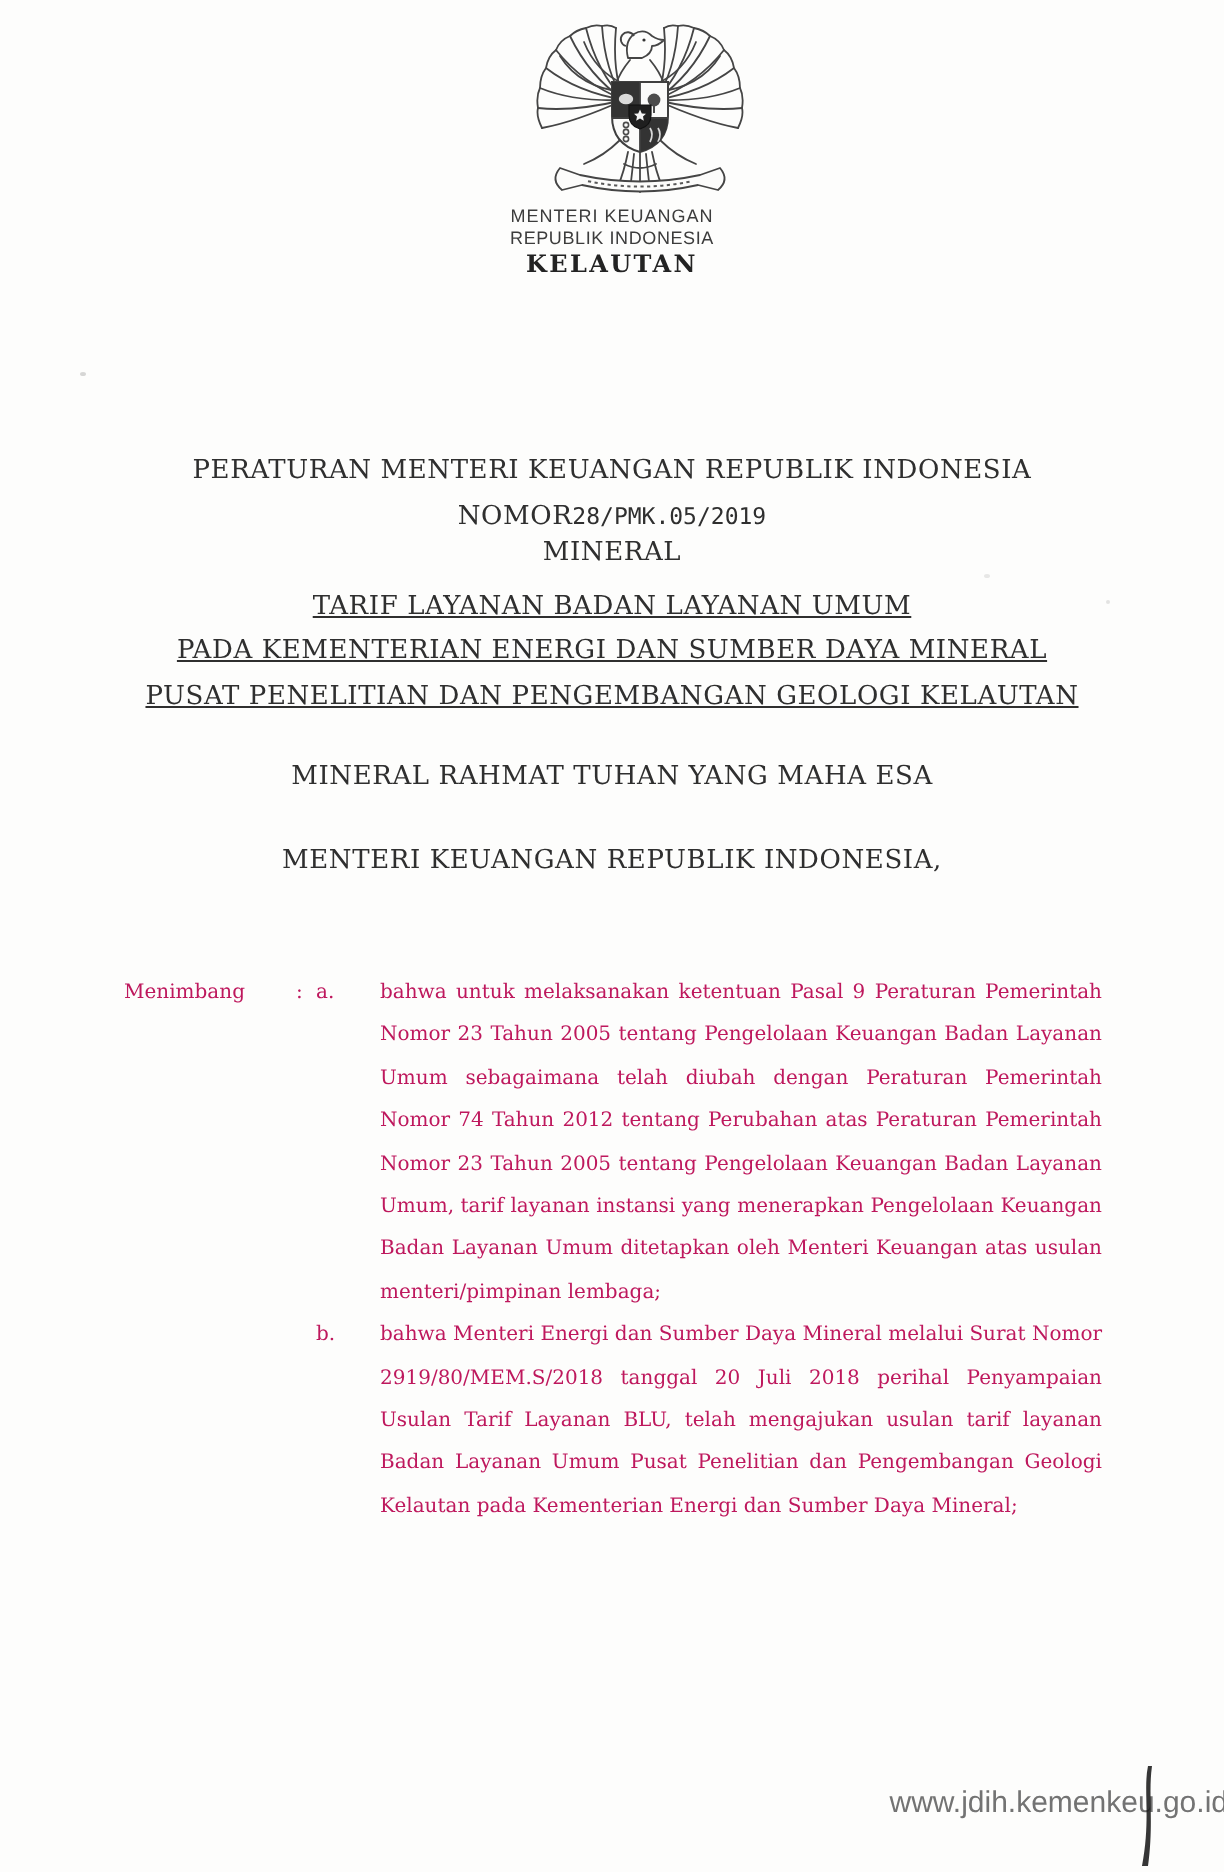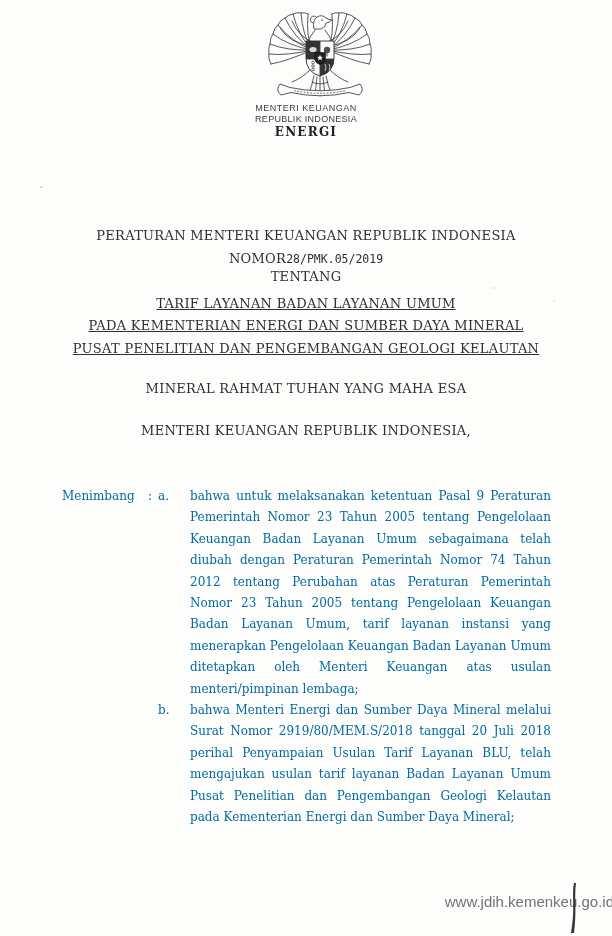--- a/index.html
+++ b/index.html
@@ -38,21 +38,21 @@
     font-size:11.5px;letter-spacing:0;
   }
   .t-tentang{top:269px;}
   .t-subject{top:293px;line-height:22.3px;text-decoration:underline;}
   .t-invoc{top:381px;}
   .t-auth{top:423px;}
   
   .consider{
     position:absolute;left:62px;top:486px;width:489px;
     display:grid;grid-template-columns:86px 10px 32px 1fr;
-    font-size:12px;line-height:21.4px;color:#0369a1;
+    font-size:10px;line-height:21.4px;color:#be185d;
   }
   .consider .para{text-align:justify;}
   .consider .lbl,.consider .sep,.consider .mk{white-space:nowrap;}
   
   .watermark{
     position:absolute;top:893px;right:26px;
     font-family:"Liberation Sans","DejaVu Sans",sans-serif;
     font-size:15px;
   }
   .penmark{position:absolute;left:566px;top:883px;width:14px;height:52px;}
@@ -127,29 +127,29 @@
       <polygon points="52,42.8 52.9,44.7 55,44.9 53.5,46.3 53.9,48.4 52,47.3 50.1,48.4 50.5,46.3 49,44.9 51.1,44.7" fill="#f2f2f2"></polygon>
 
       <path d="M12,72 Q7,78 13,83 L23,80.5 Q52,87 81,80.5 L91,83 Q97,78 92,72 L82,75.5 Q52,82 22,75.5 Z" fill="#fcfcfb" stroke="#454545" stroke-width="0.9" stroke-linejoin="round"></path>
       <path d="M26,78.6 Q52,84 78,78.6" fill="none" stroke="#585858" stroke-width="1" stroke-dasharray="1.6,1.7"></path>
     </svg>
   </div>
 
   <div class="ministry">
     <div class="l1">MENTERI KEUANGAN</div>
     <div class="l2">REPUBLIK INDONESIA</div>
-    <div class="salinan">ENERGI</div>
+    <div class="salinan">KELAUTAN</div>
   </div>
 
   <div class="cline t-main">PERATURAN MENTERI KEUANGAN REPUBLIK INDONESIA</div>
   <div class="cline t-nomor">
     <span>NOMOR</span>
     <span class="mono">28/PMK.05/2019</span>
   </div>
-  <div class="cline t-tentang">TENTANG</div>
+  <div class="cline t-tentang">MINERAL</div>
   <div class="cline t-subject">
     <div>TARIF LAYANAN BADAN LAYANAN UMUM</div>
     <div>PADA KEMENTERIAN ENERGI DAN SUMBER DAYA MINERAL</div>
     <div>PUSAT PENELITIAN DAN PENGEMBANGAN GEOLOGI KELAUTAN</div>
   </div>
   <div class="cline t-invoc">MINERAL RAHMAT TUHAN YANG MAHA ESA</div>
   <div class="cline t-auth">MENTERI KEUANGAN REPUBLIK INDONESIA,</div>
 
   <div class="consider">
     <div class="lbl">Menimbang</div>

